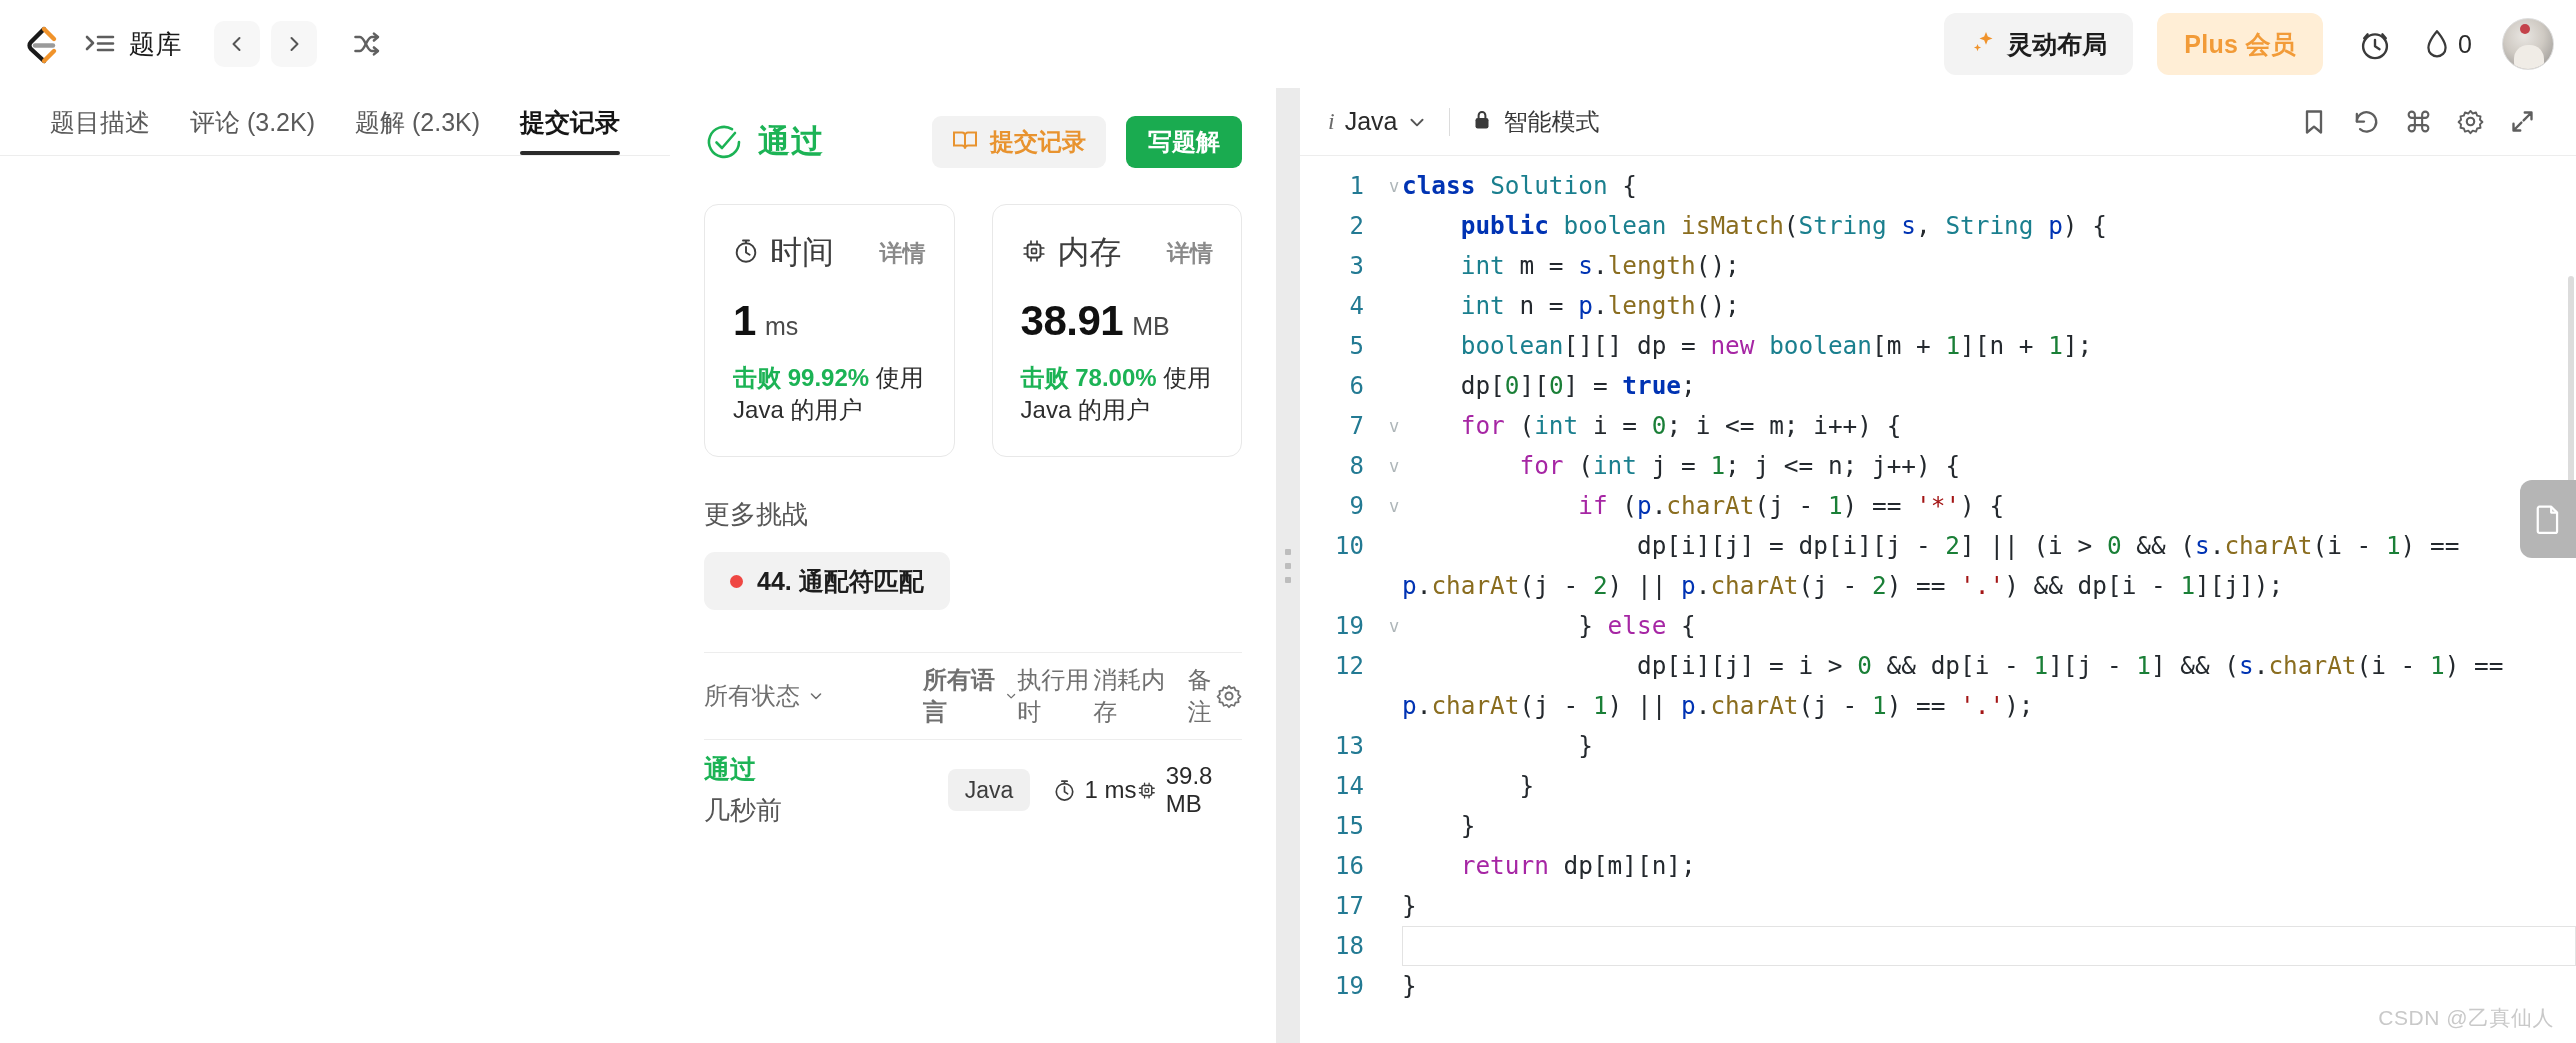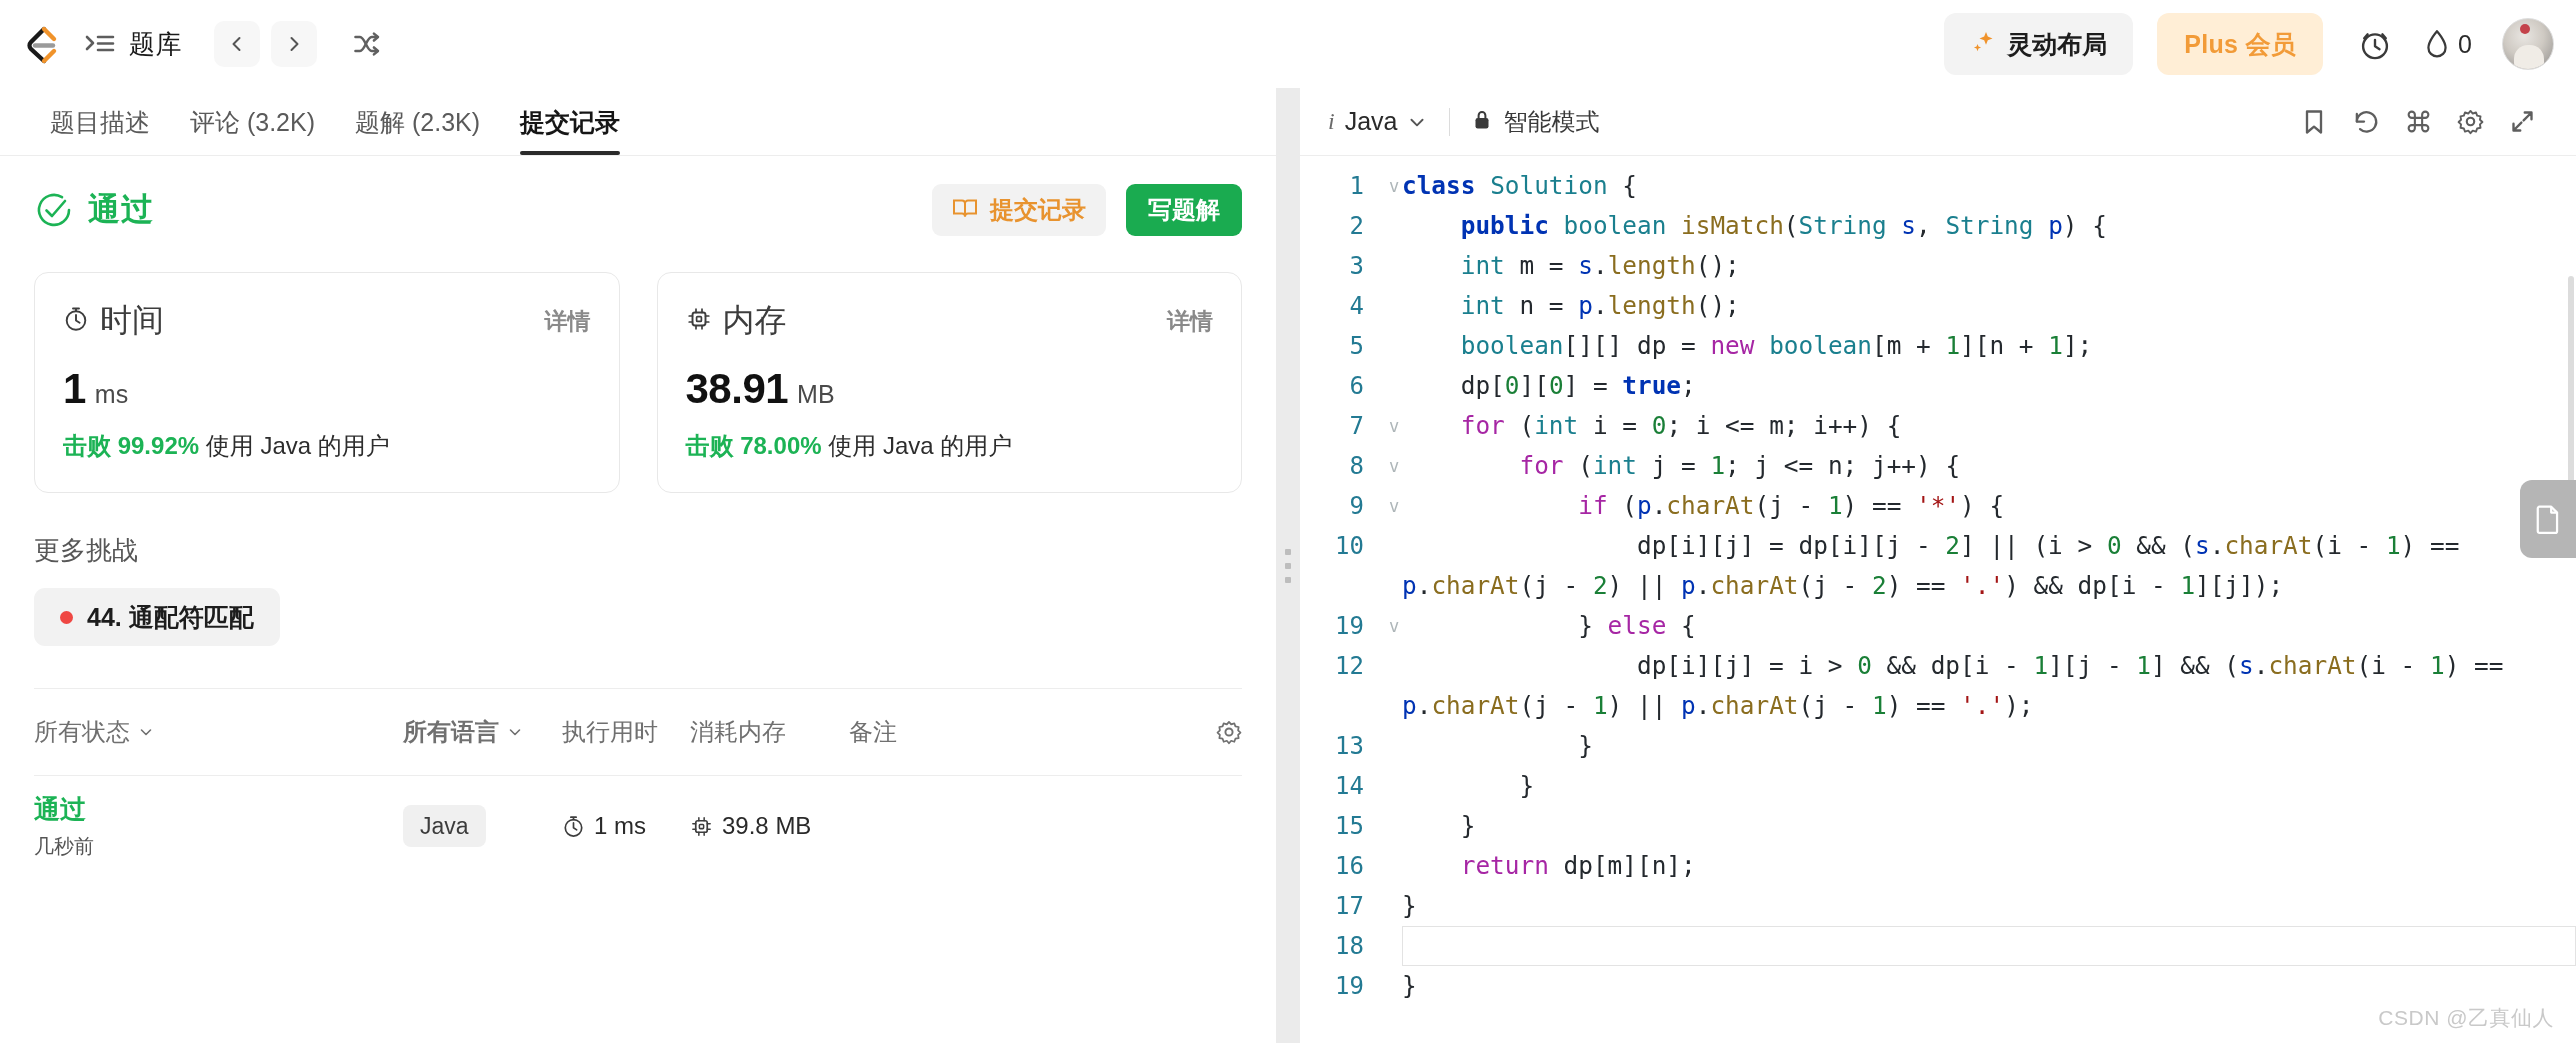--- a/index.html
+++ b/index.html
@@ -51,21 +51,21 @@
     content: ""; position: absolute; left: 17px; top: 5px; width: 10px; height: 10px;
     border-radius: 50%; background: #c4434b;
   }
   .avatar::before {
     content: ""; position: absolute; left: 11px; top: 26px; width: 30px; height: 24px;
     border-radius: 14px 14px 6px 6px; background: #f0ece6;
   }
 
   
   .body { flex: 1 1 auto; display: flex; min-height: 0; background: #ebebeb; }
-  .leftpane { width: 1276px; flex: 0 0 1276px; background: #fff; display: flex; flex-direction: column; min-height: 0; }
+  .leftpane { width: 1276px; flex: 0 0 1276px; background: #fff; display: flex; flex-direction: row; min-height: 0; }
   .splitter { width: 24px; flex: 0 0 24px; background: #ebebeb; position: relative; cursor: col-resize; }
   .splitter .dots { position: absolute; left: 50%; top: 50%; transform: translate(-50%,-50%); display: flex; flex-direction: column; gap: 8px; }
   .splitter .dots i { width: 6px; height: 6px; background: #bdbdbd; border-radius: 1px; display: block; }
   .rightpane { flex: 1 1 auto; background: #fff; display: flex; flex-direction: column; min-width: 0; position: relative; }
 
   
   .tabs { height: 68px; flex: 0 0 68px; display: flex; align-items: flex-end; padding: 0 30px; border-bottom: 1px solid #ededed; gap: 0; }
   .tab { font-size: 25px; color: #5a5a5a; padding: 0 20px 16px 20px; cursor: pointer; position: relative; white-space: nowrap; }
   .tab.active { color: #161616; font-weight: 700; }
   .tab.active::after { content: ""; position: absolute; left: 20px; right: 20px; bottom: 0; height: 4px; background: #2b2b2b; border-radius: 2px; }
@@ -116,21 +116,21 @@
   .th-lang { width: 159px; cursor: pointer; font-weight: bold; }
   .th-time { width: 128px; }
   .th-mem { width: 159px; }
   .th-note { flex: 1 1 auto; }
   .thead .gear { width: 36px; display: flex; justify-content: flex-end; cursor: pointer; }
   .thead-line { height: 1px; background: #ededed; }
 
   .trow { display: flex; align-items: center; height: 100px; font-size: 24px; color: #2a2a2a; }
   .trow .c-status { width: 369px; }
   .trow .st { font-size: 26px; font-weight: 700; color: #1cb355; }
-  .trow .when { font-size: 20px; color: #555; margin-top: 6px; }
+  .trow .when { font-size: 26px; color: #555; margin-top: 6px; }
   .trow .c-lang { width: 159px; }
   .langbadge { display: inline-flex; align-items: center; height: 42px; padding: 0 17px; border-radius: 8px; background: #f0f0f0; font-size: 23px; color: #3c3c3c; }
   .trow .c-time { width: 128px; display: flex; align-items: center; gap: 9px; }
   .trow .c-mem { width: 159px; display: flex; align-items: center; gap: 9px; }
   .trow .c-note { flex: 1 1 auto; }
 
   
   .edhead { height: 68px; flex: 0 0 68px; display: flex; align-items: center; padding: 0 28px; border-bottom: 1px solid #ededed; }
   .lang-sel { display: flex; align-items: center; gap: 10px; cursor: pointer; }
   .lang-sel .i { font-size: 24px; color: #6a6a6a; font-style: italic; font-family: "Liberation Serif", serif; }

